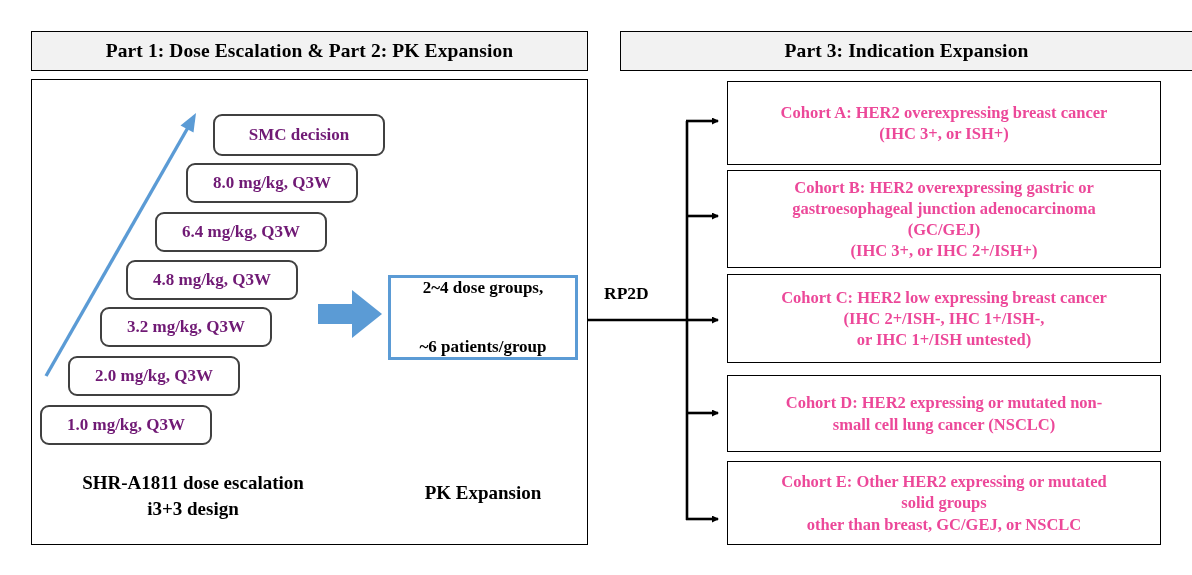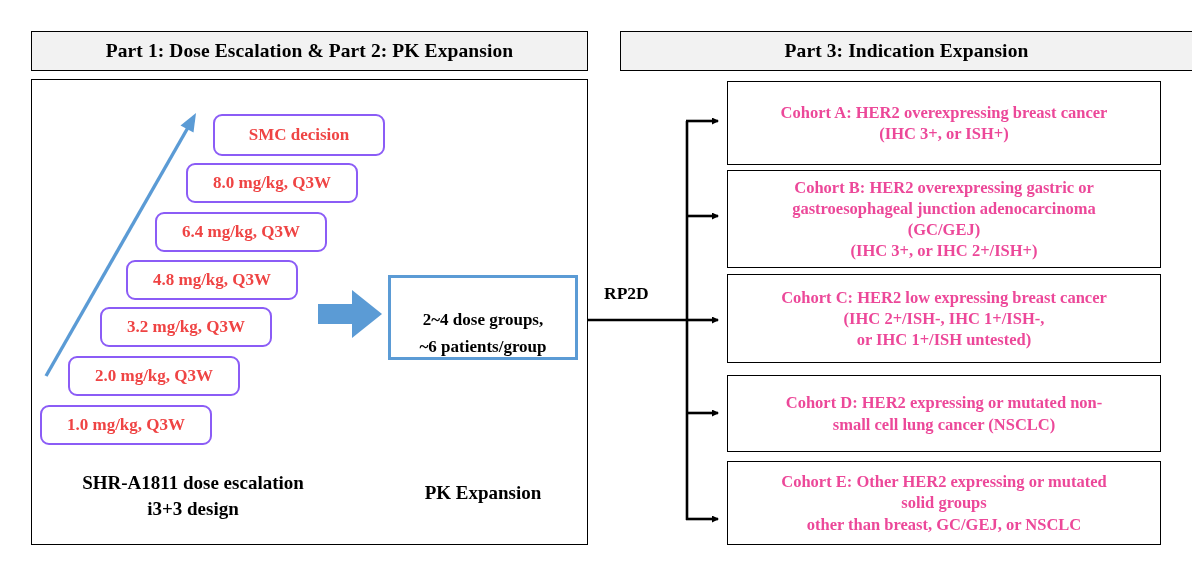--- a/index.html
+++ b/index.html
@@ -42,47 +42,47 @@
     width: 557px;
     height: 466px;
     border: 1.5px solid #000000;
     box-sizing: border-box;
     background: #ffffff;
   }
 
   
   .dose-box {
     position: absolute;
-    border: 2px solid #8b5cf6;
+    border: 2px solid #404040;
     border-radius: 9px;
     background: #ffffff;
     box-sizing: border-box;
     display: flex;
     align-items: center;
     justify-content: center;
     font-weight: bold;
     font-size: 17px;
-    color: #ef4444;
+    color: #701a75;
     white-space: nowrap;
   }
 
   
   #pk-box {
     position: absolute;
     left: 388px;
     top: 275px;
     width: 190px;
     height: 85px;
     border: 3.5px solid #5b9bd5;
     background: #ffffff;
     box-sizing: border-box;
     display: flex;
     flex-direction: column;
     align-items: center;
-    justify-content: flex-end;
+    justify-content: space-between;
     gap: 7px;
     font-weight: bold;
     font-size: 17px;
     color: #000000;
     white-space: nowrap;
   }
 
   
   .caption {
     position: absolute;

